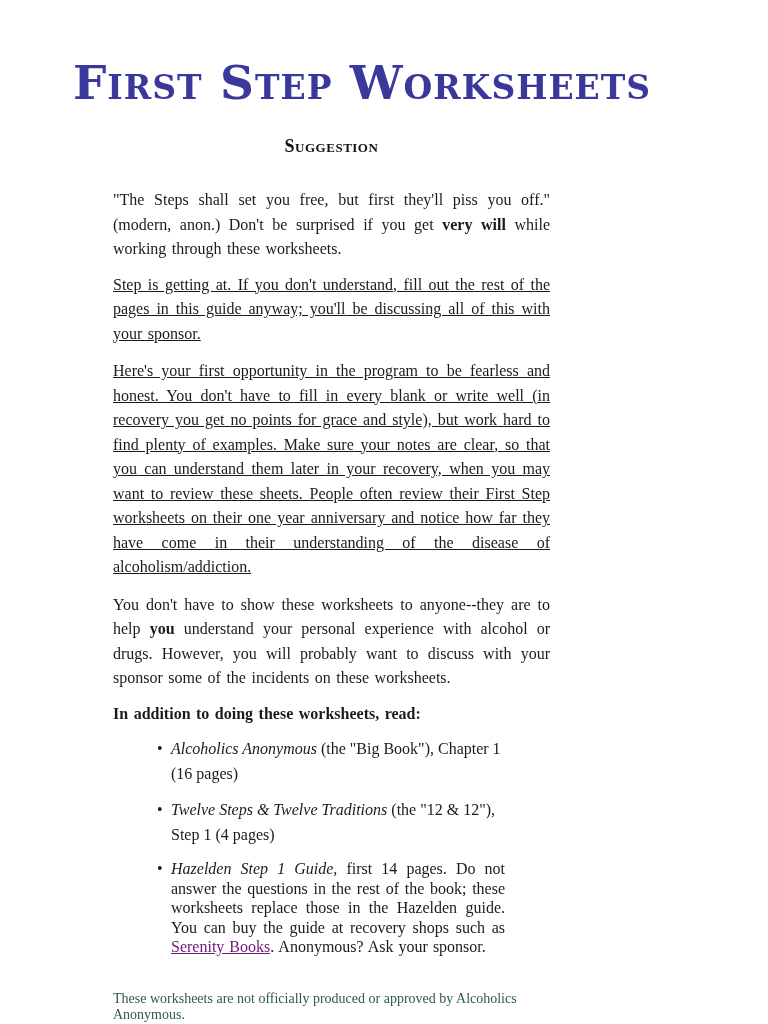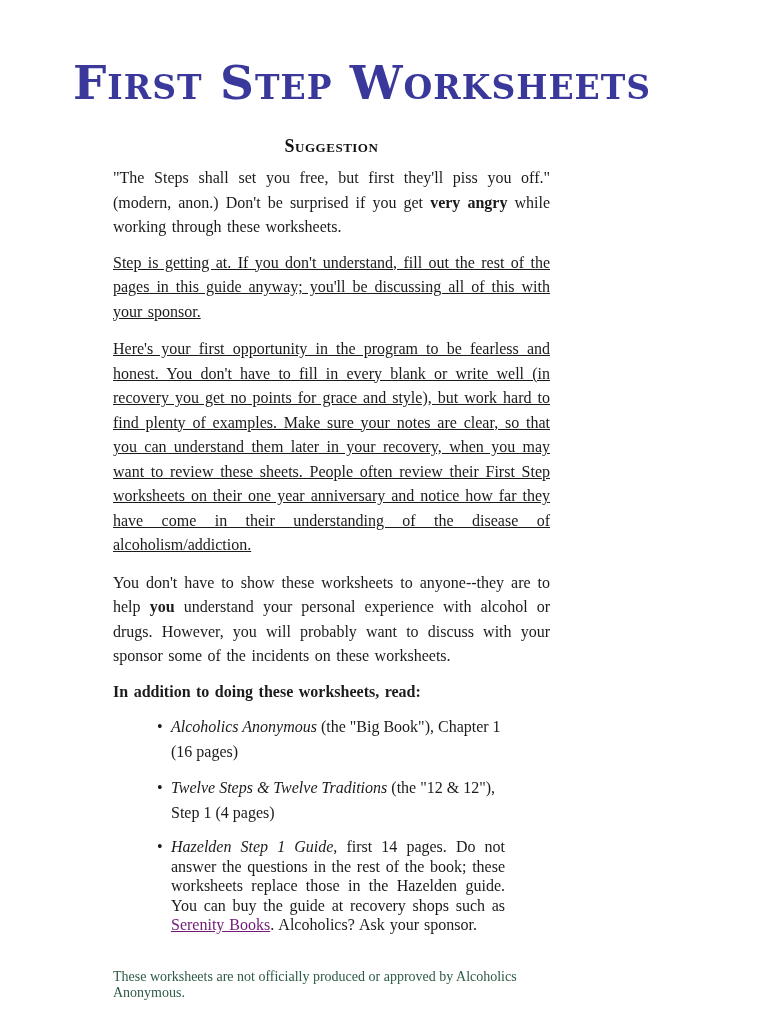--- a/index.html
+++ b/index.html
@@ -28,21 +28,21 @@
     margin: 0 -40px 26px -40px;
     white-space: nowrap;
   }
   .section-heading {
     font-variant: small-caps;
     font-weight: 700;
     font-size: 18px;
     letter-spacing: 0.5px;
     text-align: center;
     color: #111111;
-    margin-bottom: 9px;
+    margin-bottom: 31px;
   }
   .body-text p {
     font-size: 16px;
     line-height: 24.5px;
     text-align: justify;
     word-spacing: 1.5px;
     margin-bottom: 11px;
   }
   .body-text p.no-justify { text-align: left; margin-bottom: 0; }
   .body-text p.gap-after { margin-bottom: 13px; text-decoration: underline; }
@@ -90,38 +90,38 @@
 <body>
 
 <div class="page">
 
   <h1 class="doc-title">First Step Worksheets</h1>
 
   <h2 class="section-heading">Suggestion</h2>
 
   <div class="body-text">
 
-    <p><span>"The Steps shall set you free, but first they'll piss you off." (modern, anon.) Don't be surprised if you get </span><b class="run-bold">very angry</b><span> while working through these worksheets.</span></p>
+    <p><span>"The Steps shall set you free, but first they'll piss you off." (modern, anon.) Don't be surprised if you get </span><b class="run-bold">very will</b><span> while working through these worksheets.</span></p>
 
 
     <p class="gap-after">Step is getting at. If you don't understand, fill out the rest of the pages in this guide anyway; you'll be discussing all of this with your sponsor.</p>
 
     <p class="gap-after">Here's your first opportunity in the program to be fearless and honest. You don't have to fill in every blank or write well (in recovery you get no points for grace and style), but work hard to find plenty of examples. Make sure your notes are clear, so that you can understand them later in your recovery, when you may want to review these sheets. People often review their First Step worksheets on their one year anniversary and notice how far they have come in their understanding of the disease of alcoholism/addiction.</p>
 
     <p><span>You don't have to show these worksheets to anyone--they are to help </span><b class="run-bold">you</b><span> understand your personal experience with alcohol or drugs. However, you will probably want to discuss with your sponsor some of the incidents on these worksheets.</span></p>
 
     <p class="read-heading">In addition to doing these worksheets, read:</p>
 
     <ul class="reading-list">
 
       <li><span class="bullet-marker">•</span><span class="book-title">Alcoholics Anonymous</span><span> (the "Big Book"), Chapter 1 (16 pages)</span></li>
 
       <li><span class="bullet-marker">•</span><span class="book-title">Twelve Steps &amp; Twelve Traditions</span><span> (the "12 &amp; 12"), Step 1 (4 pages)</span></li>
 
-      <li class="multiline"><span class="bullet-marker">•</span><span class="book-title">Hazelden Step 1 Guide</span><span>, first 14 pages. Do not answer the questions in the rest of the book; these worksheets replace those in the Hazelden guide. You can buy the guide at recovery shops such as </span><a class="doc-link">Serenity Books</a><span>. Alcoholics? Ask your sponsor.</span></li>
+      <li class="multiline"><span class="bullet-marker">•</span><span class="book-title">Hazelden Step 1 Guide</span><span>, first 14 pages. Do not answer the questions in the rest of the book; these worksheets replace those in the Hazelden guide. You can buy the guide at recovery shops such as </span><a class="doc-link">Serenity Books</a><span>. Anonymous? Ask your sponsor.</span></li>
 
     </ul>
 
   </div>
 
   <p class="disclaimer">These worksheets are not officially produced or approved by Alcoholics Anonymous.</p>
 
 </div>
 
 </body></html>

